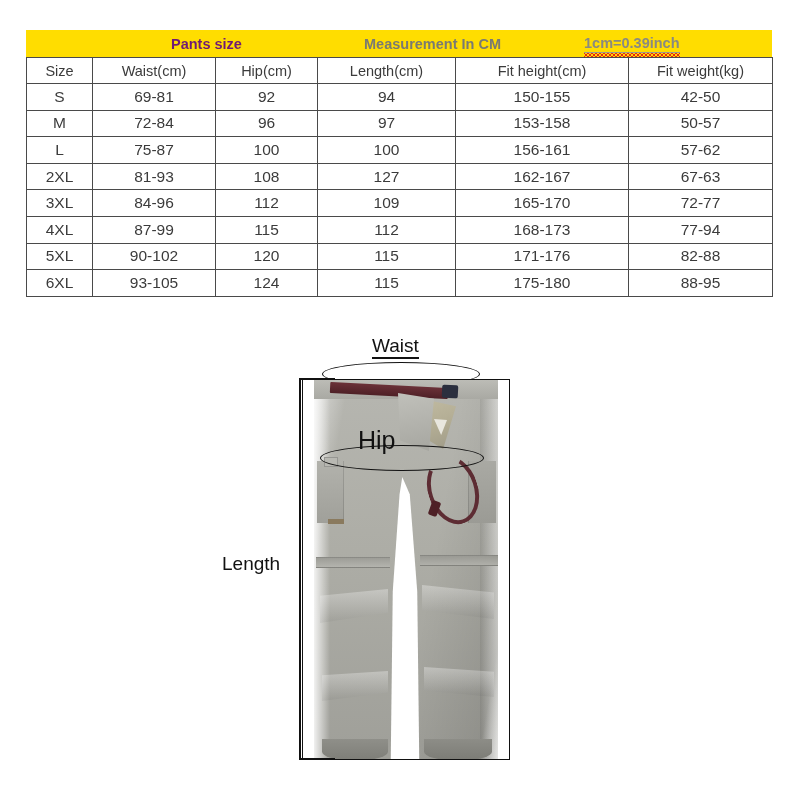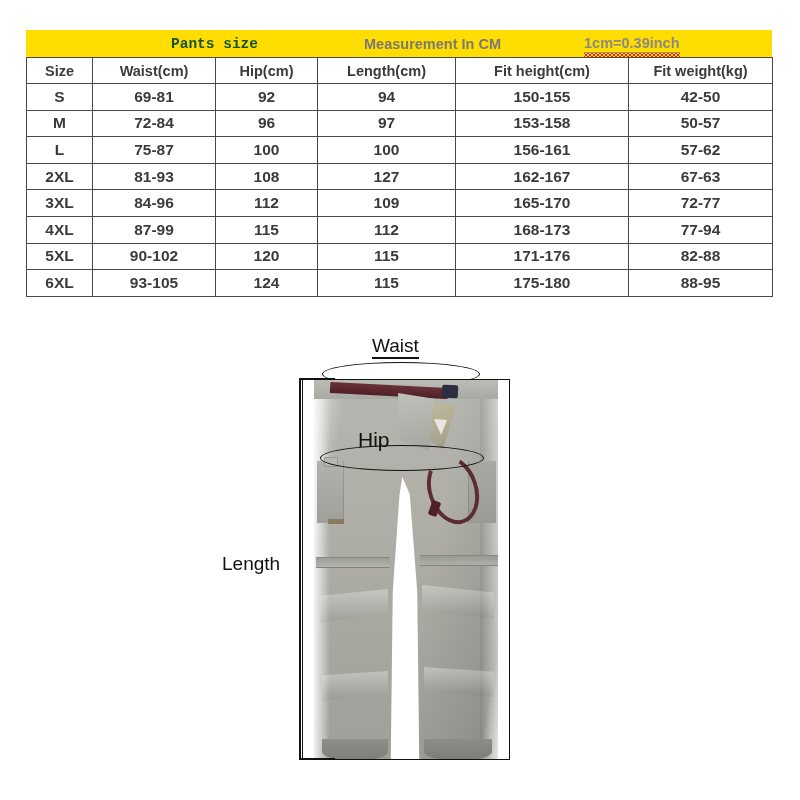--- a/index.html
+++ b/index.html
@@ -25,24 +25,23 @@
     background: #FFDD00;
     display: flex;
     align-items: center;
   }
   .banner-cell {
     font-weight: bold;
     font-size: 14.5px;
     white-space: nowrap;
   }
   #banner-title {
-    color: #14532d;
+    color: #701a75;
     position: absolute;
     left: 145px;
-    font-family: Liberation Mono, monospace;
   }
   #banner-unit {
     color: #7a7a72;
     position: absolute;
     left: 338px;
   }
   #banner-conv {
     color: #8a8a80;
     position: absolute;
     left: 558px;
@@ -71,21 +70,21 @@
     top: 57px;
     width: 746px;
     border-collapse: collapse;
     table-layout: fixed;
   }
   #size-table th,
   #size-table td {
     border: 1px solid #4a4a4a;
     text-align: center;
     color: #3b3b3b;
-    font-weight: bold;
+    font-weight: normal;
     padding: 0;
   }
   #size-table th {
     height: 25px;
     font-size: 14.5px;
   }
   #size-table td {
     height: 25.6px;
     font-size: 15.5px;
   }
@@ -126,21 +125,21 @@
     border: 1.6px solid #111;
     border-radius: 50%;
     background: transparent;
   }
 
   
   #hip-label {
     position: absolute;
     left: 358px;
     top: 108px;
-    font-size: 21px;
+    font-size: 25px;
     color: #111;
     line-height: 20px;
   }
   
   #hip-ellipse {
     position: absolute;
     left: 320px;
     top: 123px;
     width: 162px;
     height: 24px;

